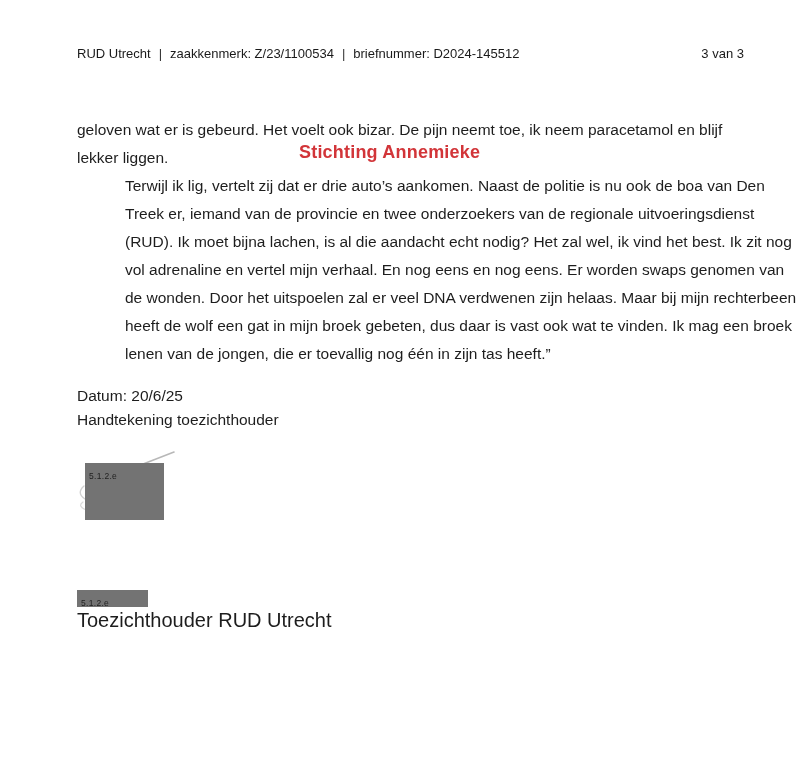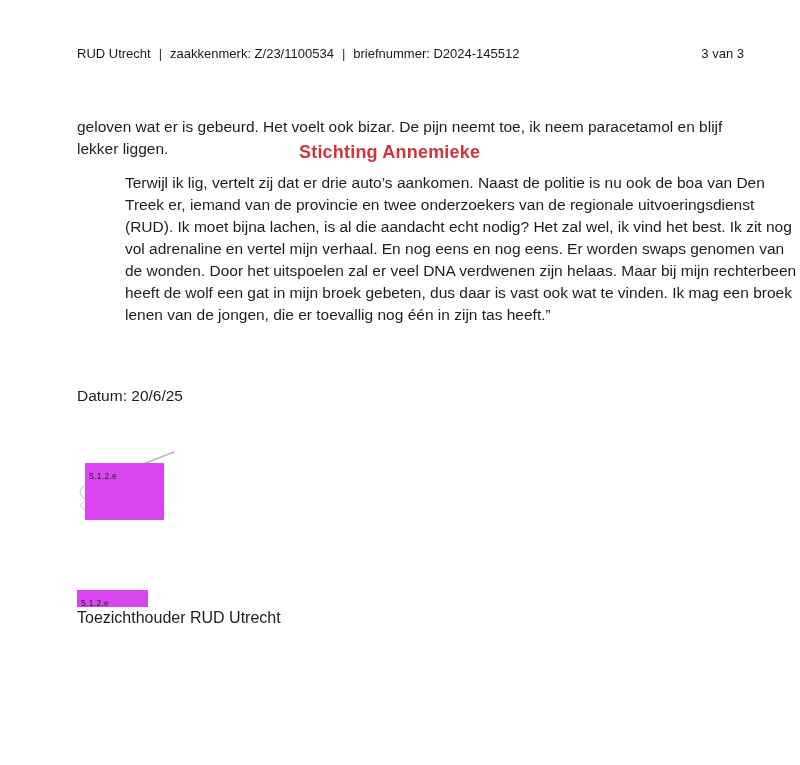--- a/index.html
+++ b/index.html
@@ -23,21 +23,21 @@
     color: #1a1a1a;
     white-space: nowrap;
   }
   .doc-header .sep { margin: 0 8px; color: #333; }
   .para {
     position: absolute;
     left: 77px;
     width: 672px;
     margin: 0;
     font-size: 15.5px;
-    line-height: 22px;
+    line-height: 28px;
     color: #1d1d1d;
   }
   .para-1 { top: 116px; }
   .para-2 { top: 172px; margin-left: 48px; }
   .stamp {
     position: absolute;
     left: 299px;
     top: 142px;
     font-size: 18px;
     font-weight: bold;
@@ -54,38 +54,38 @@
   .sig-label { top: 411px; }
   .sig-stroke {
     position: absolute;
     left: 60px;
     top: 438px;
     width: 150px;
     height: 92px;
   }
   .redaction {
     position: absolute;
-    background: #d946ef; 
+    background: #737373; 
     box-sizing: border-box;
     padding: 2px 4px 0 4px;
   }
   .redaction-1 { left: 85px; top: 463px; width: 79px; height: 57px; }
   .redaction-2 { left: 77px; top: 590px; width: 71px; height: 17px; }
   .redaction-code {
     font-size: 8.5px;
     color: #222222;
     letter-spacing: 0.3px;
     line-height: 1;
     display: inline-block;
   }
   .role-line {
     position: absolute;
     left: 77px;
     top: 609px;
-    font-size: 16px;
+    font-size: 20px;
   }
 </style>
 </head>
 <body>
 
 <div class="page">
 
   <header class="doc-header">
     <div class="header-left">
       <span>RUD Utrecht</span><span class="sep">|</span><span>zaakkenmerk: Z/23/1100534</span><span class="sep">|</span><span>briefnummer: D2024-145512</span>
@@ -94,20 +94,21 @@
   </header>
 
   <p class="para para-1">geloven wat er is gebeurd. Het voelt ook bizar. De pijn neemt toe, ik neem paracetamol en blijf lekker liggen.</p>
 
   <div class="stamp">Stichting Annemieke</div>
 
   <p class="para para-2">Terwijl ik lig, vertelt zij dat er drie auto’s aankomen. Naast de politie is nu ook de boa van Den Treek er, iemand van de provincie en twee onderzoekers van de regionale uitvoeringsdienst (RUD). Ik moet bijna lachen, is al die aandacht echt nodig? Het zal wel, ik vind het best. Ik zit nog vol adrenaline en vertel mijn verhaal. En nog eens en nog eens. Er worden swaps genomen van de wonden. Door het uitspoelen zal er veel DNA verdwenen zijn helaas. Maar bij mijn rechterbeen heeft de wolf een gat in mijn broek gebeten, dus daar is vast ook wat te vinden. Ik mag een broek lenen van de jongen, die er toevallig nog één in zijn tas heeft.”</p>
 
   <div class="date-line">Datum: 20/6/25</div>
 
+  <div class="sig-label">Handtekening toezichthouder</div>
 
   <svg class="sig-stroke" viewBox="0 0 150 92" xmlns="http://www.w3.org/2000/svg" aria-hidden="true">
     <path d="M 78 28 L 114 14" stroke="#b8b8b8" stroke-width="1.6" fill="none" stroke-linecap="round"></path>
     <path d="M 24 48 q -8 7 1 13" stroke="#d2d2d2" stroke-width="1.4" fill="none" stroke-linecap="round"></path>
     <path d="M 23 64 q -6 4 3 8" stroke="#dadada" stroke-width="1.2" fill="none" stroke-linecap="round"></path>
   </svg>
 
   <div class="redaction redaction-1">
     <span class="redaction-code">5.1.2.e</span>
   </div>

